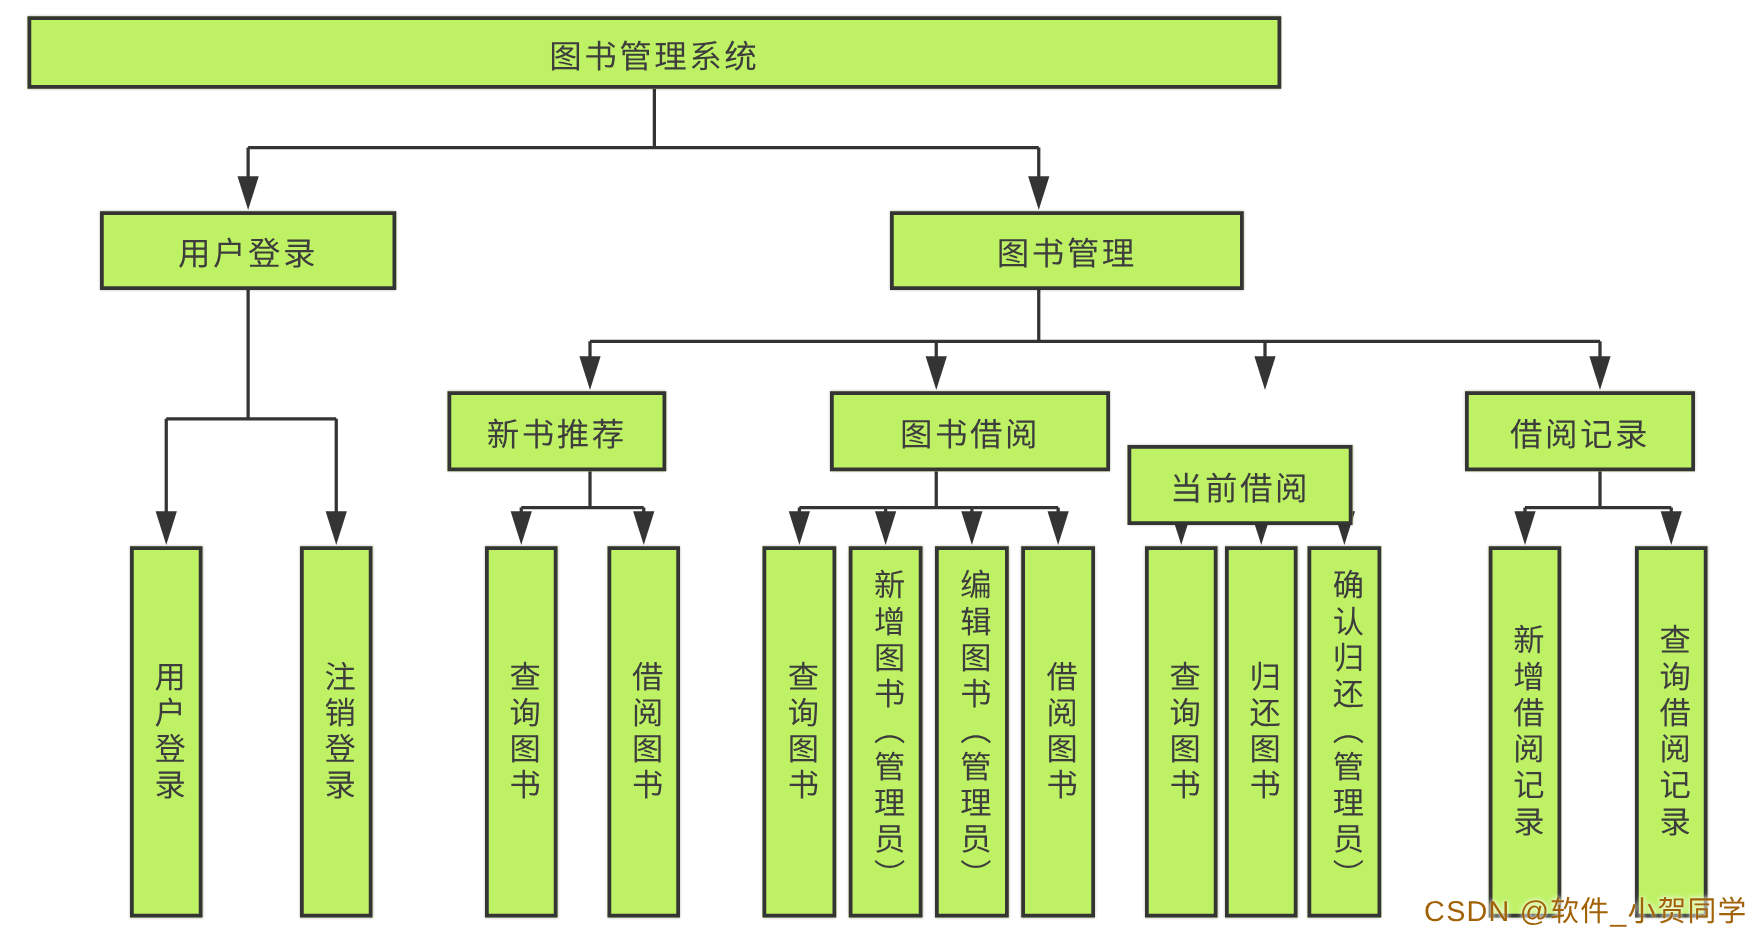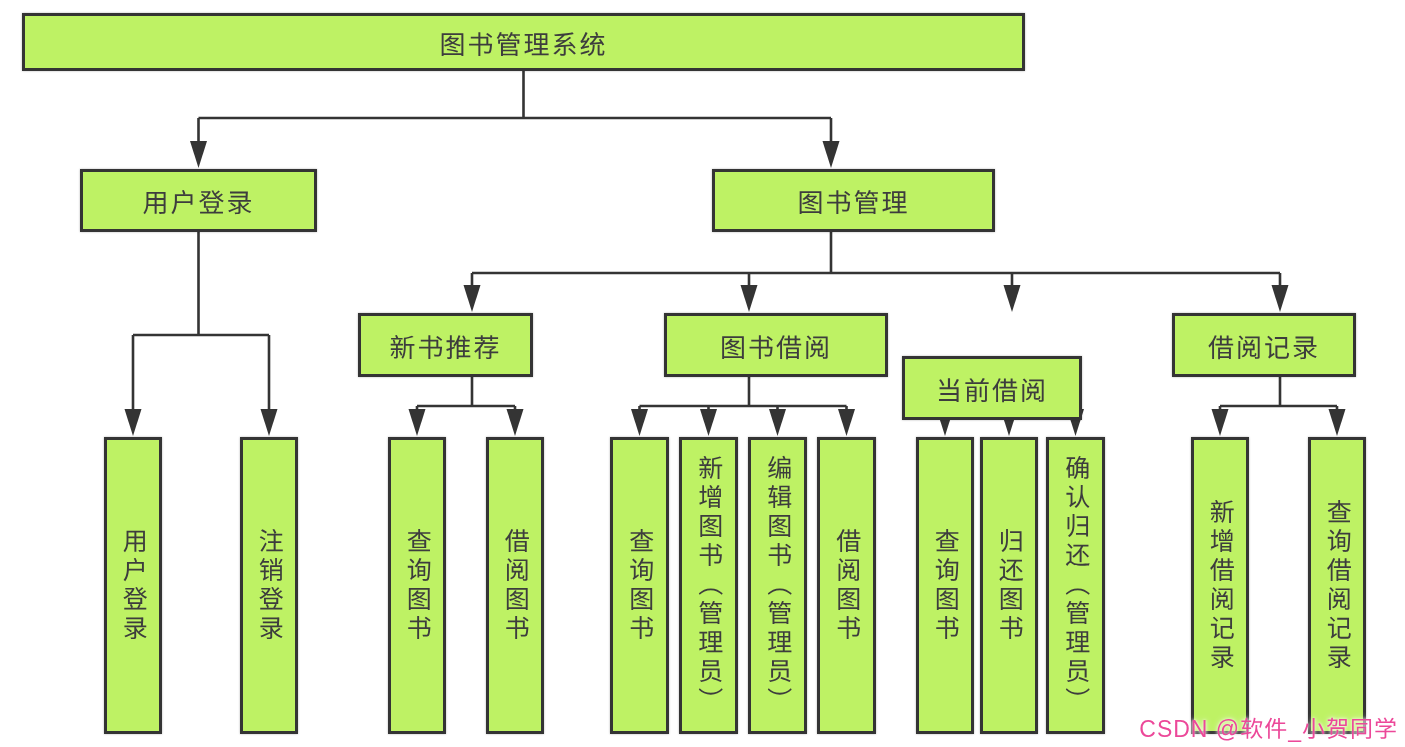--- a/index.html
+++ b/index.html
@@ -64,21 +64,21 @@
   .n-lf-9  { left: 980px;  width: 58px; }
   .n-lf-10 { left: 1046px; width: 59px; }
   .n-lf-11 { left: 1191px; width: 58px; }
   .n-lf-12 { left: 1308px; width: 58px; }
   .watermark {
     position: absolute;
     right: 7px;
     bottom: 3px;
     font-size: 23px;
     letter-spacing: 1px;
-    color: #ec4899;
+    color: #a16207;
     text-shadow: 0 0 3px rgba(255,255,255,0.95), 0 0 6px rgba(255,255,255,0.9);
     z-index: 5;
     white-space: nowrap;
   }
 </style>
 </head>
 <body>
 
 <div class="canvas">
 

